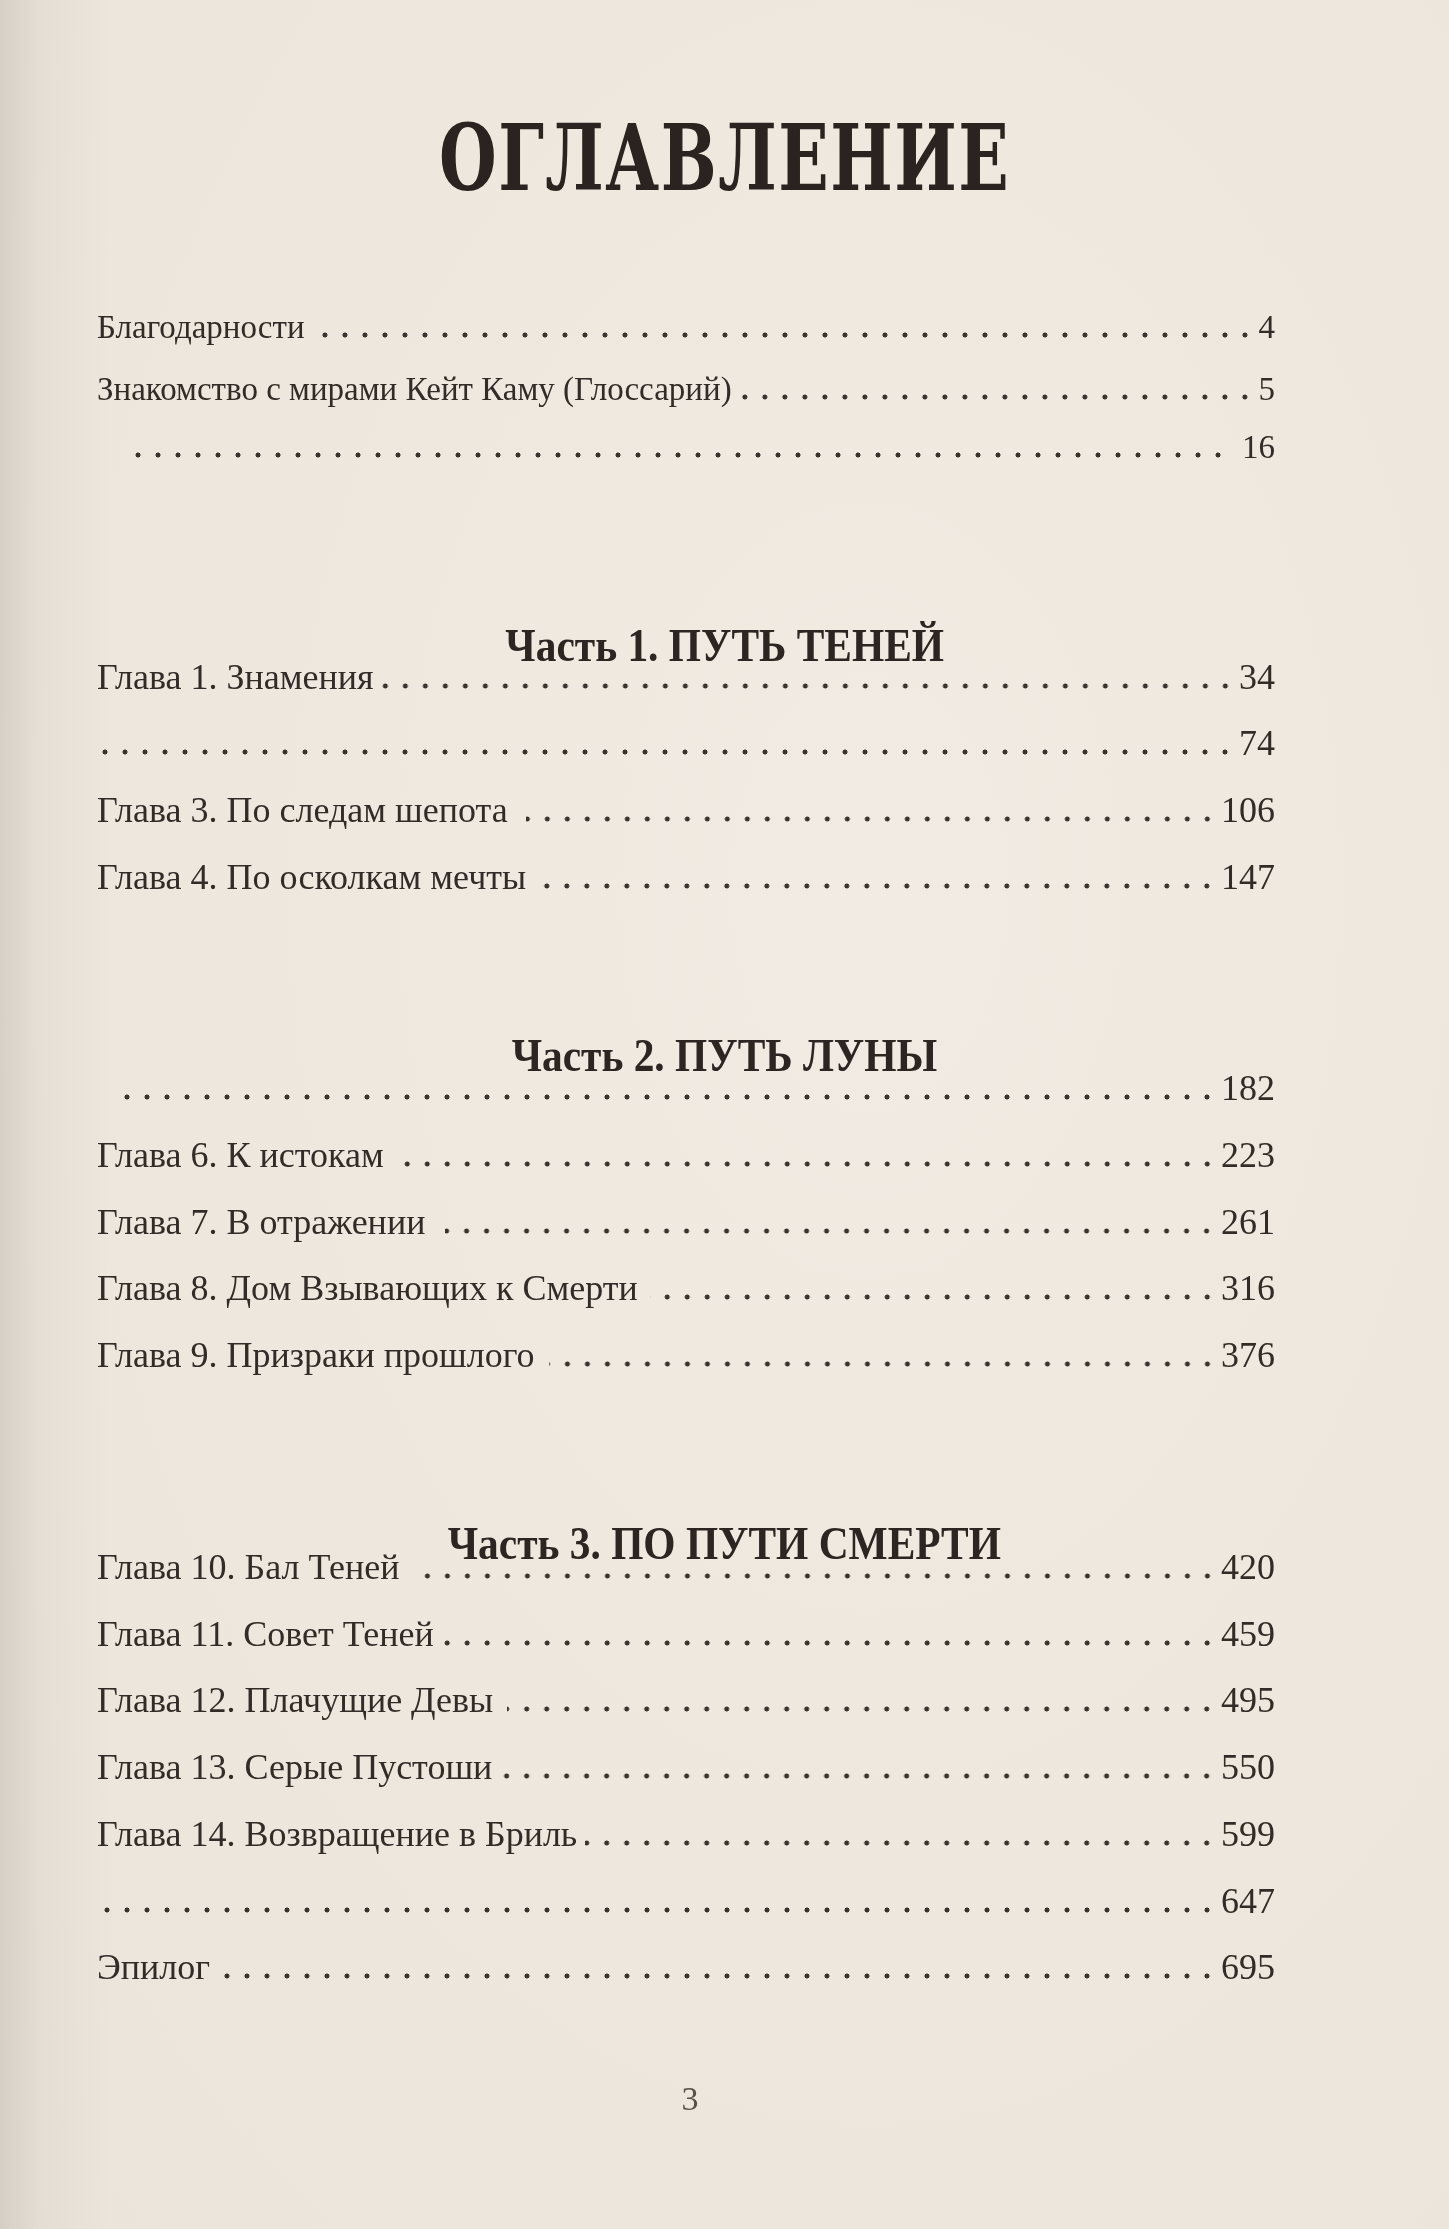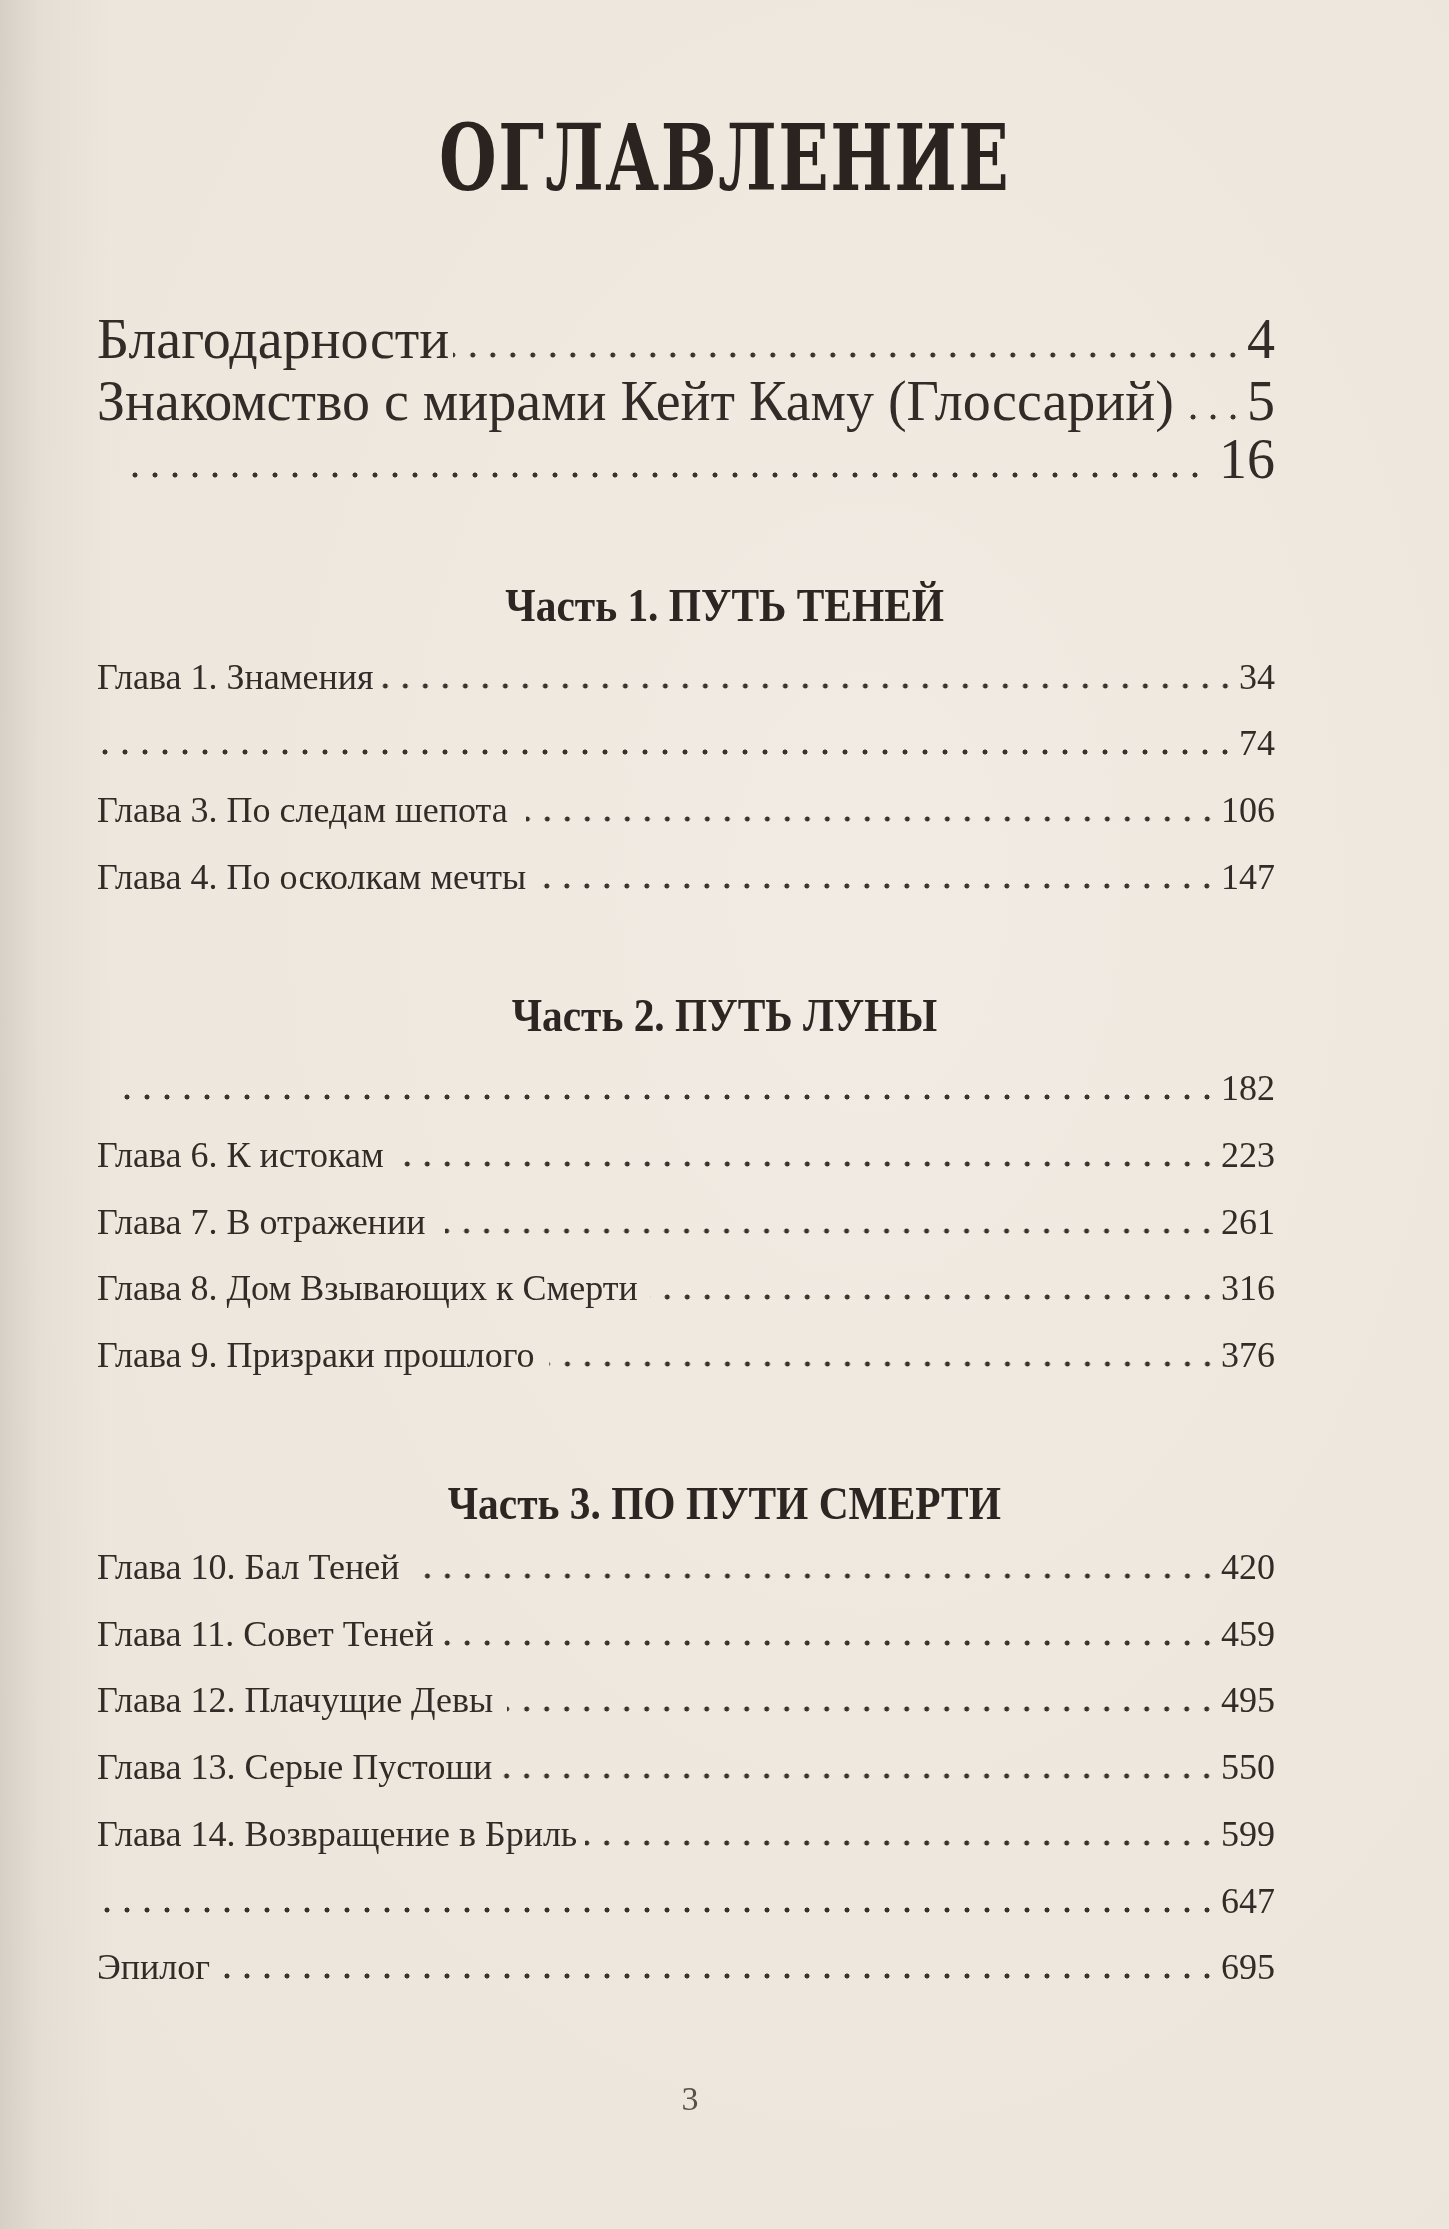--- a/index.html
+++ b/index.html
@@ -20,31 +20,31 @@
     display: inline-block; font-size: 92px; font-weight: bold;
     letter-spacing: 2px; color: #2b2320;
     transform: scaleX(0.72); transform-origin: 50% 50%;
     font-family: "DejaVu Serif", serif;
   }
   .row {
     position: absolute; left: 97px; width: 1178px;
     display: flex; align-items: baseline; line-height: 1;
     font-size: 36px;
   }
-  .row.big { font-size: 56px; }
+  .row.big { font-size: 33px; }
   .row .label { white-space: nowrap; transform-origin: 0 50%; }
   .row .leader {
     flex: 1; height: 6px; margin: 0 4px;
     background-image: radial-gradient(circle, #3a322e 2.2px, rgba(0,0,0,0) 2.8px);
     background-size: 20px 6px; background-repeat: repeat-x; background-position: right center;
   }
   .row .page { white-space: nowrap; }
   .heading {
     position: absolute; left: 0; width: 1449px; text-align: center;
-    font-size: 46px; font-weight: bold; line-height: 1; color: #2d2522;
+    font-size: 46px; font-weight: bold; line-height: 1; color: #2d2522; margin-top: 40px;
   }
   .heading span { display: inline-block; transform: scaleX(0.9); }
   .pagenum {
     position: absolute; left: 0; width: 1380px; text-align: center;
     font-size: 34px; line-height: 1; color: #5a504a; top: 2082px;
   }
 </style>
 </head>
 <body>
 

